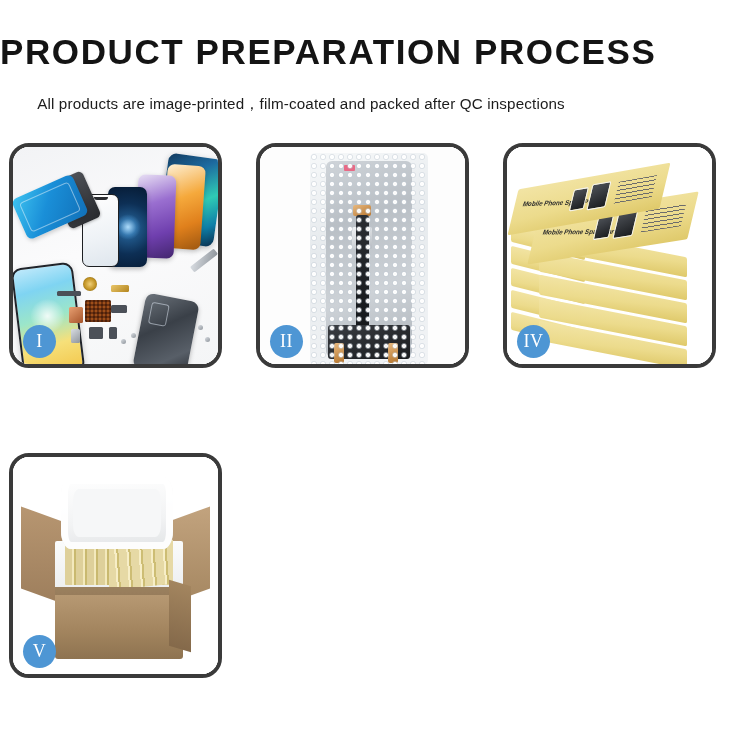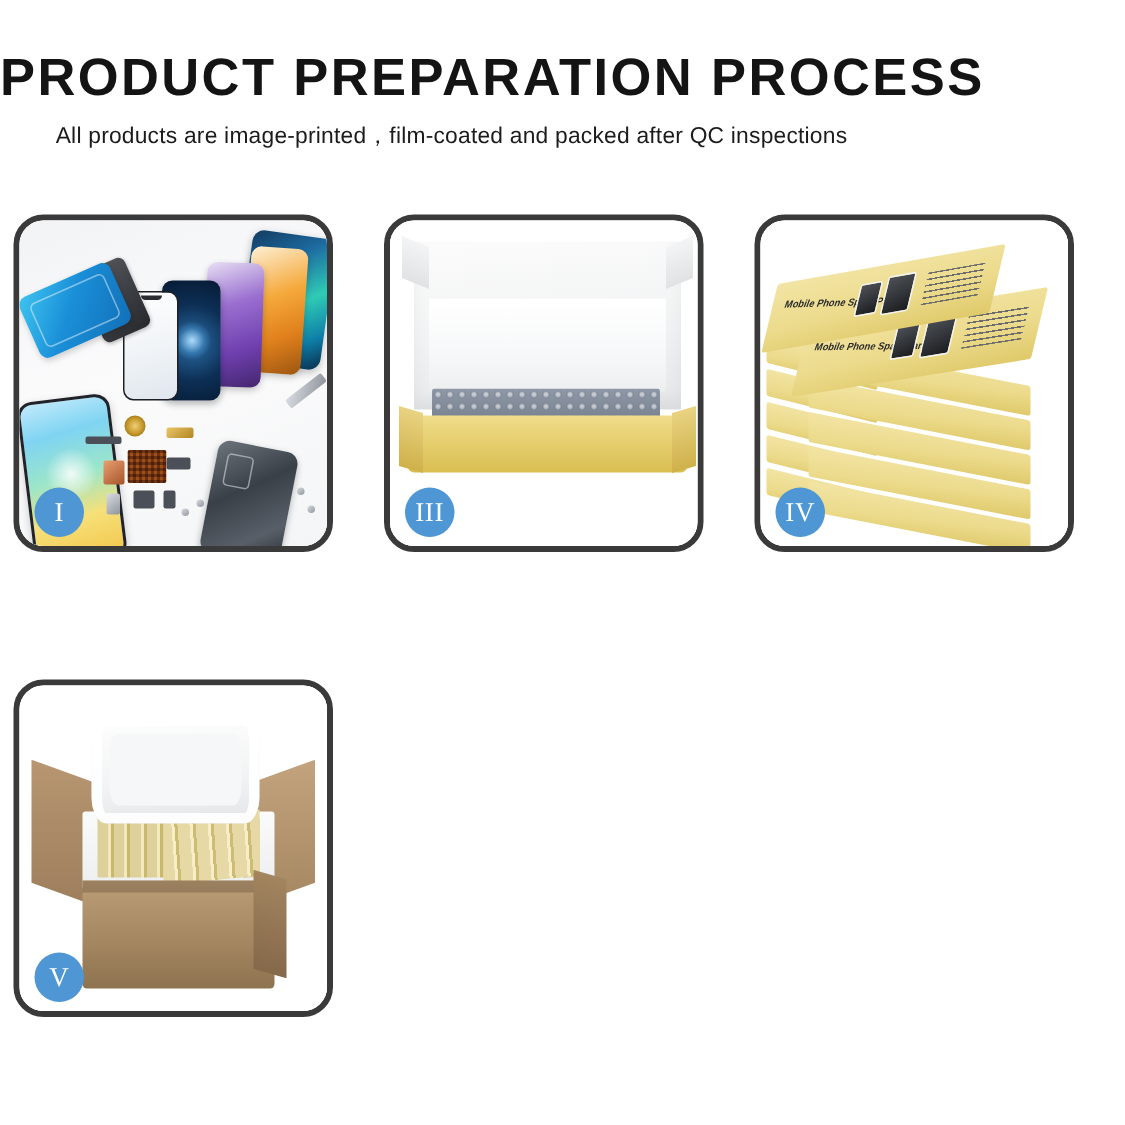--- a/index.html
+++ b/index.html
@@ -32,21 +32,21 @@
     font-family: "Liberation Sans", sans-serif;
     font-size: 35px;
     font-weight: 700;
     letter-spacing: 1.6px;
     color: #141414;
     line-height: 40px;
     white-space: nowrap;
   }
 
   .subtitle {
-    margin-top: 9px;
+    margin-top: 22px;
     font-family: "Liberation Sans", sans-serif;
     font-size: 15.2px;
     font-weight: 400;
     letter-spacing: 0.15px;
     color: #1c1c1c;
     line-height: 20px;
     white-space: nowrap;
   }
 
   
@@ -467,32 +467,38 @@
           <div class="chip silver" style="left:108px;top:192px;width:5px;height:5px;border-radius:50%;"></div>
           <div class="chip silver" style="left:118px;top:186px;width:5px;height:5px;border-radius:50%;"></div>
           <div class="chip silver" style="left:185px;top:178px;width:5px;height:5px;border-radius:50%;"></div>
           <div class="chip silver" style="left:192px;top:190px;width:5px;height:5px;border-radius:50%;"></div>
           <div class="chip silver" style="left:176px;top:110px;width:30px;height:7px;transform:rotate(-38deg);"></div>
         </div>
       </div>
       <div class="badge">I</div>
     </div>
 
-
     <div class="panel">
       <div class="panel-inner">
-        <div class="scene-box3">
-          <div class="box3-lid"></div>
-          <div class="box3-foam"></div>
-          <div class="box3-wrap"></div>
-          <div class="box3-tray"></div>
+        <div class="scene-bubble">
+          <div class="bubble-bag">
+            <div class="bubble-lcd"></div>
+            <div class="bubble-pink"></div>
+            <div class="bubble-conn"></div>
+            <div class="bubble-ic"></div>
+            <div class="bubble-flex"></div>
+            <div class="bubble-bottom"></div>
+            <div class="bubble-tab-l"></div>
+            <div class="bubble-tab-r"></div>
+          </div>
         </div>
       </div>
-      <div class="badge">III</div>
+      <div class="badge">II</div>
     </div>
+
 
     <div class="panel">
       <div class="panel-inner">
         <div class="scene-stack">
 
           <div class="sbox" style="left:4px;top:86px;width:74px;height:18px;transform:skewY(14deg);"></div>
           <div class="sbox" style="left:4px;top:108px;width:74px;height:18px;transform:skewY(14deg);"></div>
           <div class="sbox" style="left:4px;top:130px;width:74px;height:18px;transform:skewY(14deg);"></div>
           <div class="sbox" style="left:4px;top:152px;width:74px;height:18px;transform:skewY(14deg);"></div>
           <div class="sbox" style="left:4px;top:174px;width:74px;height:18px;transform:skewY(14deg);"></div>

